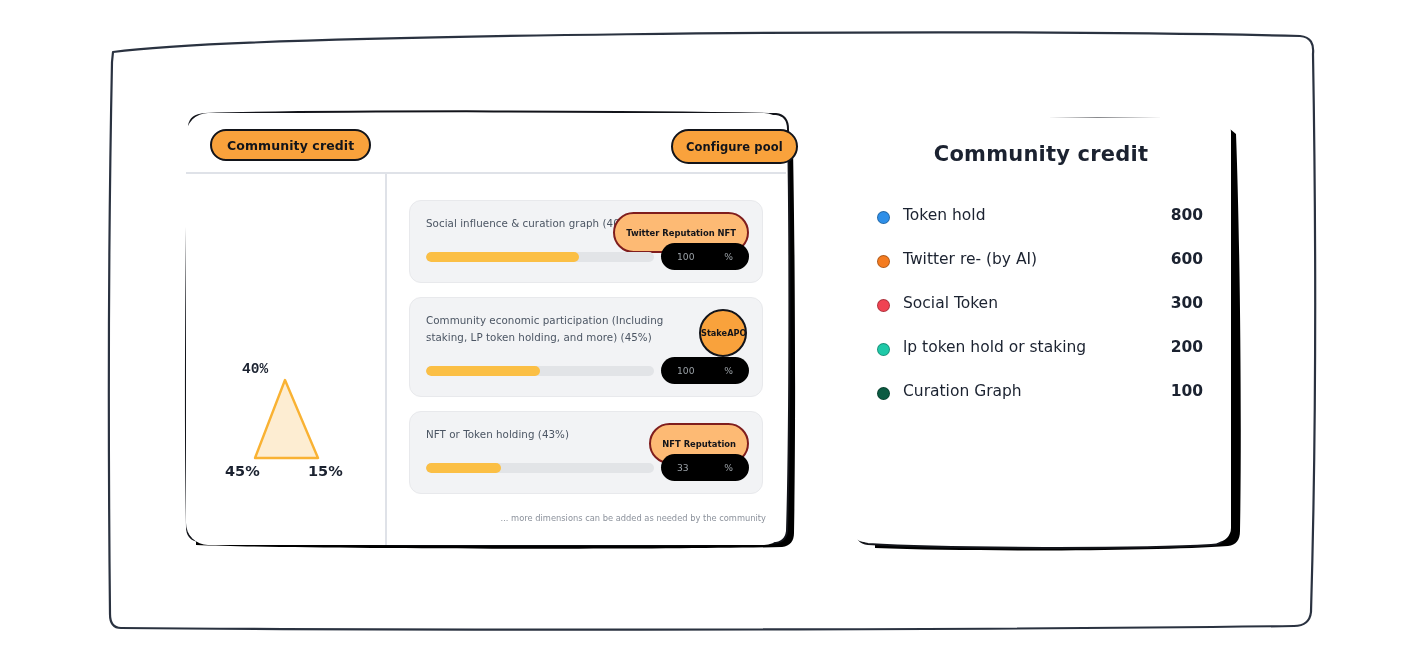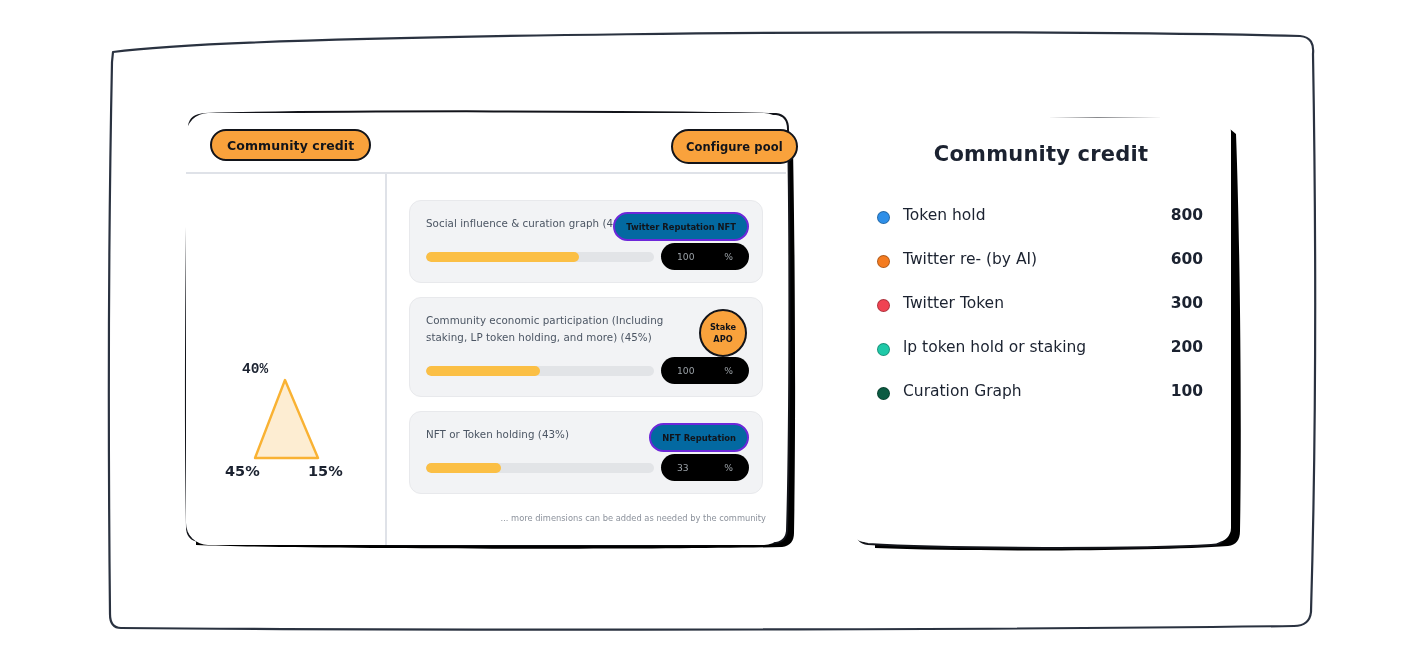--- a/index.html
+++ b/index.html
@@ -153,47 +153,46 @@
     color: #4b5563;
     letter-spacing: .05px;
   }
   .metric-card.c2 .metric-title { width: 248px; }
 
   .badge-pill {
     position: absolute;
     right: 13px;
     top: 11px;
     height: 21px;
-    padding: 2px 11px;
+    padding: 8px 11px;
     display: flex;
     align-items: center;
     justify-content: center;
-    background: #0369a1;
-    border: 2px solid #6d28d9;
+    background: #fdba74;
+    border: 2px solid #7f1d1d;
     border-radius: 999px;
     font-family: "DejaVu Sans", sans-serif;
     font-size: 8.4px;
     font-weight: 700;
     color: #12141a;
     white-space: nowrap;
   }
 
   .badge-circle {
     position: absolute;
     right: 15px;
     top: 11px;
     width: 44px;
     height: 44px;
     border-radius: 50%;
     background: #F9A23C;
     border: 2.4px solid #12141a;
     display: flex;
-    flex-direction: column;
+    flex-direction: row;
     align-items: center;
-    justify-content: center;
     font-family: "DejaVu Sans", sans-serif;
     font-size: 8.2px;
     font-weight: 700;
     color: #12141a;
     line-height: 12px;
   }
 
   .bar-row {
     position: absolute;
     left: 16px;
@@ -427,21 +426,21 @@
         <span class="legend-label">Token hold</span>
         <span class="legend-value">800</span>
       </div>
       <div class="legend-row">
         <span class="legend-dot" style="background: rgb(244, 123, 32);"></span>
         <span class="legend-label">Twitter re- (by AI)</span>
         <span class="legend-value">600</span>
       </div>
       <div class="legend-row">
         <span class="legend-dot" style="background: rgb(240, 67, 82);"></span>
-        <span class="legend-label">Twitter Token</span>
+        <span class="legend-label">Social Token</span>
         <span class="legend-value">300</span>
       </div>
       <div class="legend-row">
         <span class="legend-dot" style="background: rgb(31, 201, 168);"></span>
         <span class="legend-label">lp token hold or staking</span>
         <span class="legend-value">200</span>
       </div>
       <div class="legend-row">
         <span class="legend-dot" style="background: rgb(11, 91, 66);"></span>
         <span class="legend-label">Curation Graph</span>

